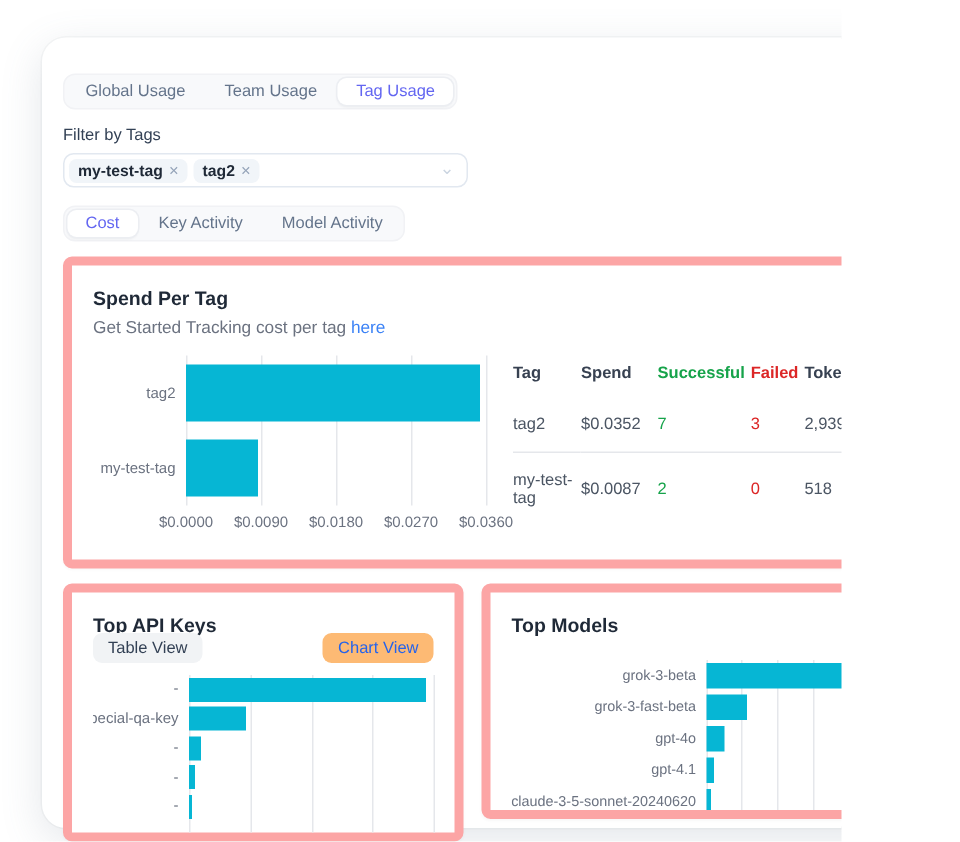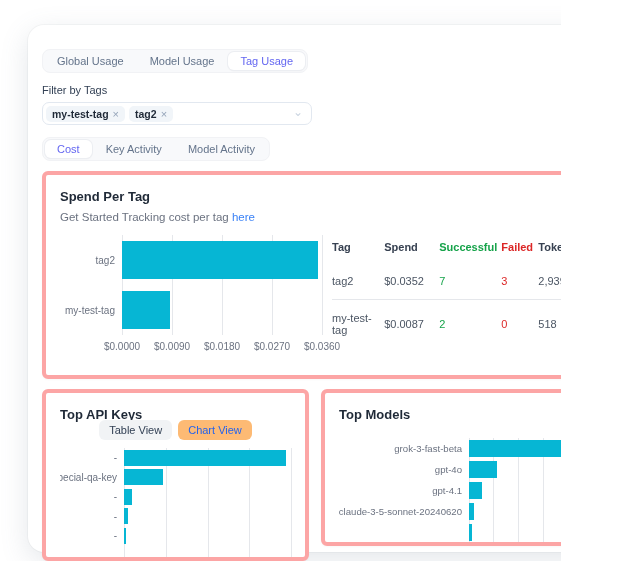--- a/index.html
+++ b/index.html
@@ -23,21 +23,21 @@
     margin-top:6px; width:270px; height:23px; border:1px solid #e2e8f0; border-radius:7px;
     display:flex; align-items:center; padding:0 8px 0 3px; background:#fff;
   }
   .chips { display:flex; gap:4px; flex:1; }
   .chip { display:inline-flex; align-items:center; gap:4px; background:#f1f5f9; border-radius:5px; padding:2px 6px; font-size:10.5px; font-weight:600; color:#1f2937; }
   .chip .x { color:#94a3b8; font-weight:400; font-size:11px; cursor:pointer; }
   .chev { color:#cbd5e1; font-size:12px; line-height:1; transform:translateY(-2px); }
 
   .subtabs { margin-top:12px; }
 
-  .card { background:#fff; border:4px solid #fca5a5; border-radius:6px; box-shadow:0 1px 2px rgba(0,0,0,.03); }
+  .card { background:#fff; border:6px solid #fca5a5; border-radius:6px; box-shadow:0 1px 2px rgba(0,0,0,.03); }
   .card-title { font-size:13px; font-weight:700; color:#1f2937; }
   .card-sub { font-size:11.5px; color:#6b7280; margin-top:7px; }
   .card-sub a { color:#3b82f6; text-decoration:none; }
 
   .spend-card { margin-top:10px; height:208px; padding:14px; overflow:hidden; }
   .spend-content { display:flex; margin-top:12px; }
 
   
   .hchart { }
   .hc-body { display:flex; }
@@ -50,42 +50,42 @@
   .hc-bar { height:var(--barh); }
   .hc-xaxis { position:relative; margin-left:var(--labelw); height:13px; margin-top:6px;padding-left:45px; }
   .hc-tick { position:absolute; top:0; transform:translateX(-50%); font-size:10px; color:#6b7280; white-space:nowrap; }
 
   .chart-spend  { --labelw:62px; --rowh:50px; --barh:38px; width:262px; flex:none; }
   .chart-keys   { --labelw:64px; --rowh:19.5px; --barh:16px; margin-top:8px; }
   .chart-keys .hc-plot { height:114px; }
   .chart-models { --labelw:130px; --rowh:21px; --barh:17px; --labelfs:9.6px; margin-top:16px; }
 
   
-  .tag-table { flex:1; margin-left:10px; border-collapse:collapse; table-layout:fixed; font-size:11px; align-self:flex-start; }
+  .tag-table { flex:1; margin-left:18px; border-collapse:collapse; table-layout:fixed; font-size:11px; align-self:flex-start; }
   .tag-table th { text-align:left; font-weight:600; padding:6px 4px 10px 0; }
   .tag-table td { padding:12px 4px 12px 0; color:#4b5563; }
   .tag-table tbody tr + tr td { border-top:1px solid #e5e7eb; }
 
   .bottom-row { display:flex; gap:12px; margin-top:10px; }
   .keys-card { width:267px; flex:none; height:172px; padding:14px; overflow:hidden; }
   .models-card { flex:1; height:157px; padding:14px; overflow:hidden; }
 
-  .view-toggle { display:flex; justify-content:center; gap:6px; margin-top:-2px; }
+  .view-toggle { display:flex; justify-content:space-between; gap:6px; margin-top:-2px; }
   .vt-btn { font-size:11px; padding:4px 10px; border-radius:6px; background:#f1f3f5; color:#334155; cursor:pointer; }
   .vt-btn.active { background:#fdba74; color:#2563eb; font-weight:500; }
 </style>
 </head>
 <body>
 
 <div class="stage">
   <div class="window">
 
     <div class="seg" id="main-tabs">
         <div class="seg-item">Global Usage</div>
-        <div class="seg-item">Model Usage</div>
+        <div class="seg-item">Team Usage</div>
         <div class="seg-item active">Tag Usage</div>
       </div>
 
     <div class="filter-label">Filter by Tags</div>
 
     <div class="select">
       <div class="chips" id="chips">
           <span class="chip">
             <span>my-test-tag</span>
             <span class="x">×</span>
@@ -211,20 +211,21 @@
                 </div>
               </div>
             </div>
           </div>
       </div>
       <div class="card models-card">
         <div class="card-title">Top Models</div>
         <div class="hchart chart-models">
             <div class="hc-body">
               <div class="hc-labels">
+                <div class="hc-label">grok-3-beta</div>
                 <div class="hc-label">grok-3-fast-beta</div>
                 <div class="hc-label">gpt-4o</div>
                 <div class="hc-label">gpt-4.1</div>
                 <div class="hc-label">claude-3-5-sonnet-20240620</div>
               </div>
               <div class="hc-plot">
                 <div class="hc-grid">
                   <i class="hc-gl" style="left: 0%;"></i>
                   <i class="hc-gl" style="left: 21.7%;"></i>
                   <i class="hc-gl" style="left: 44%;"></i>

